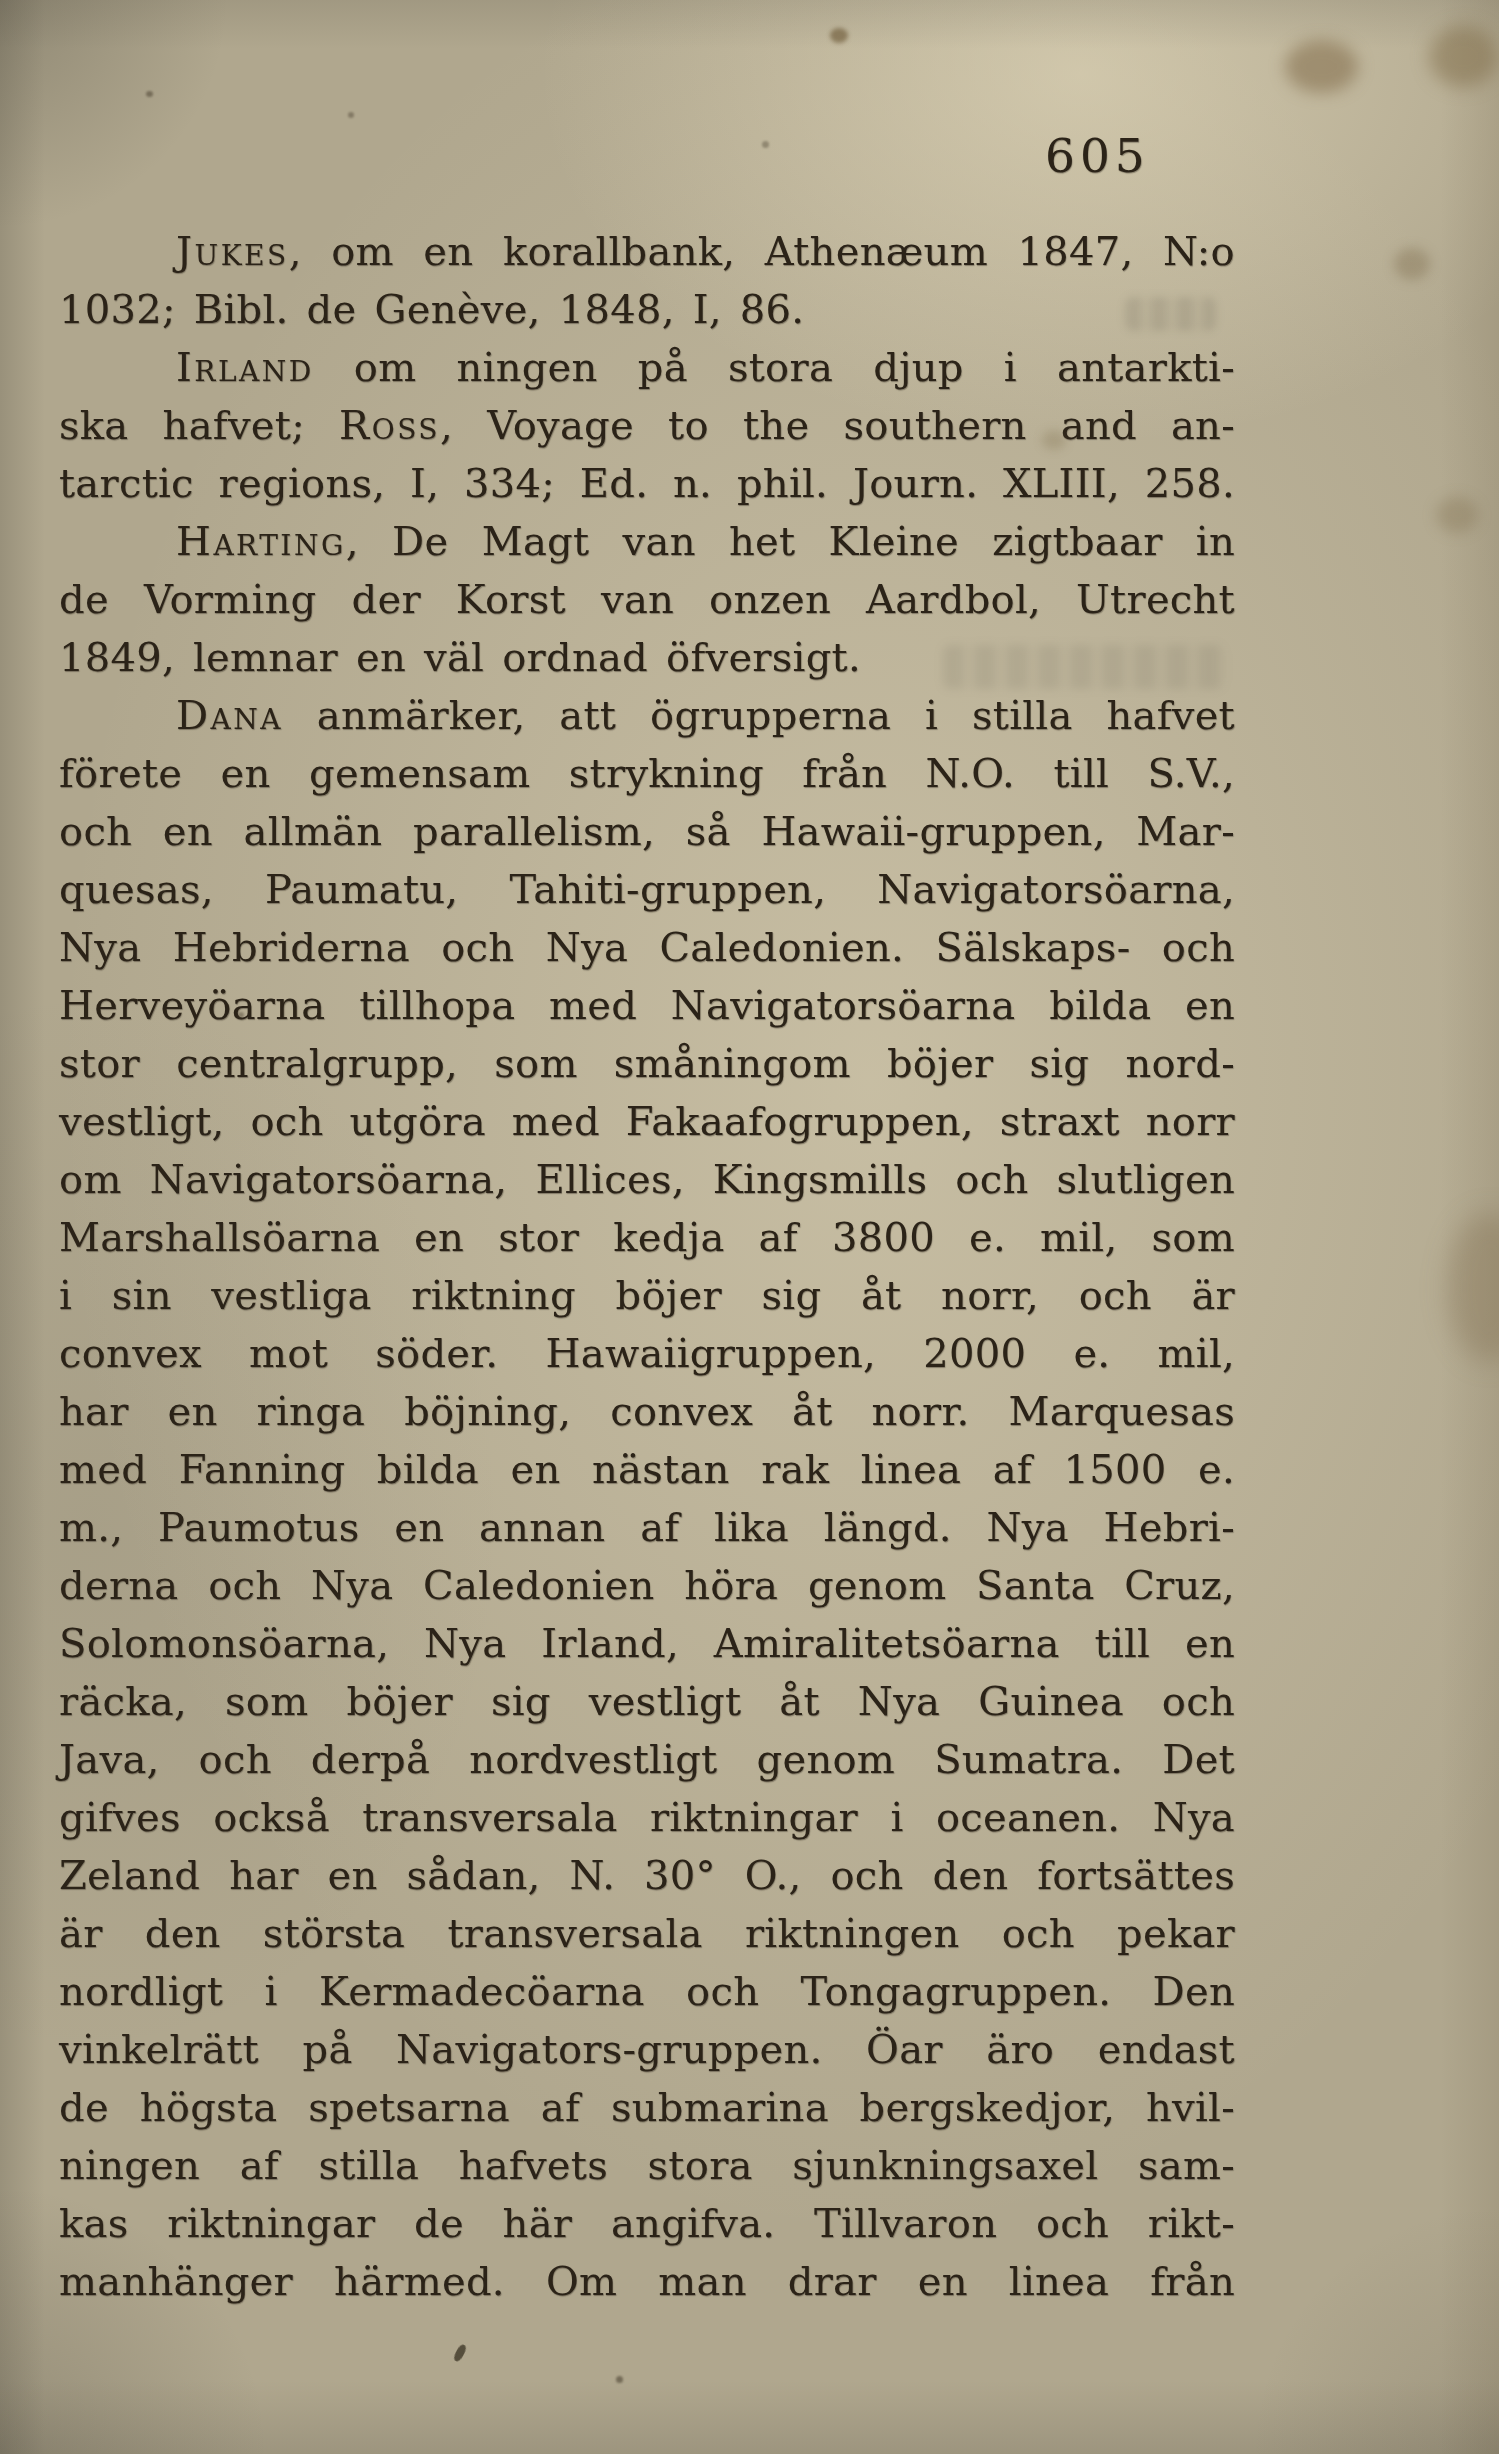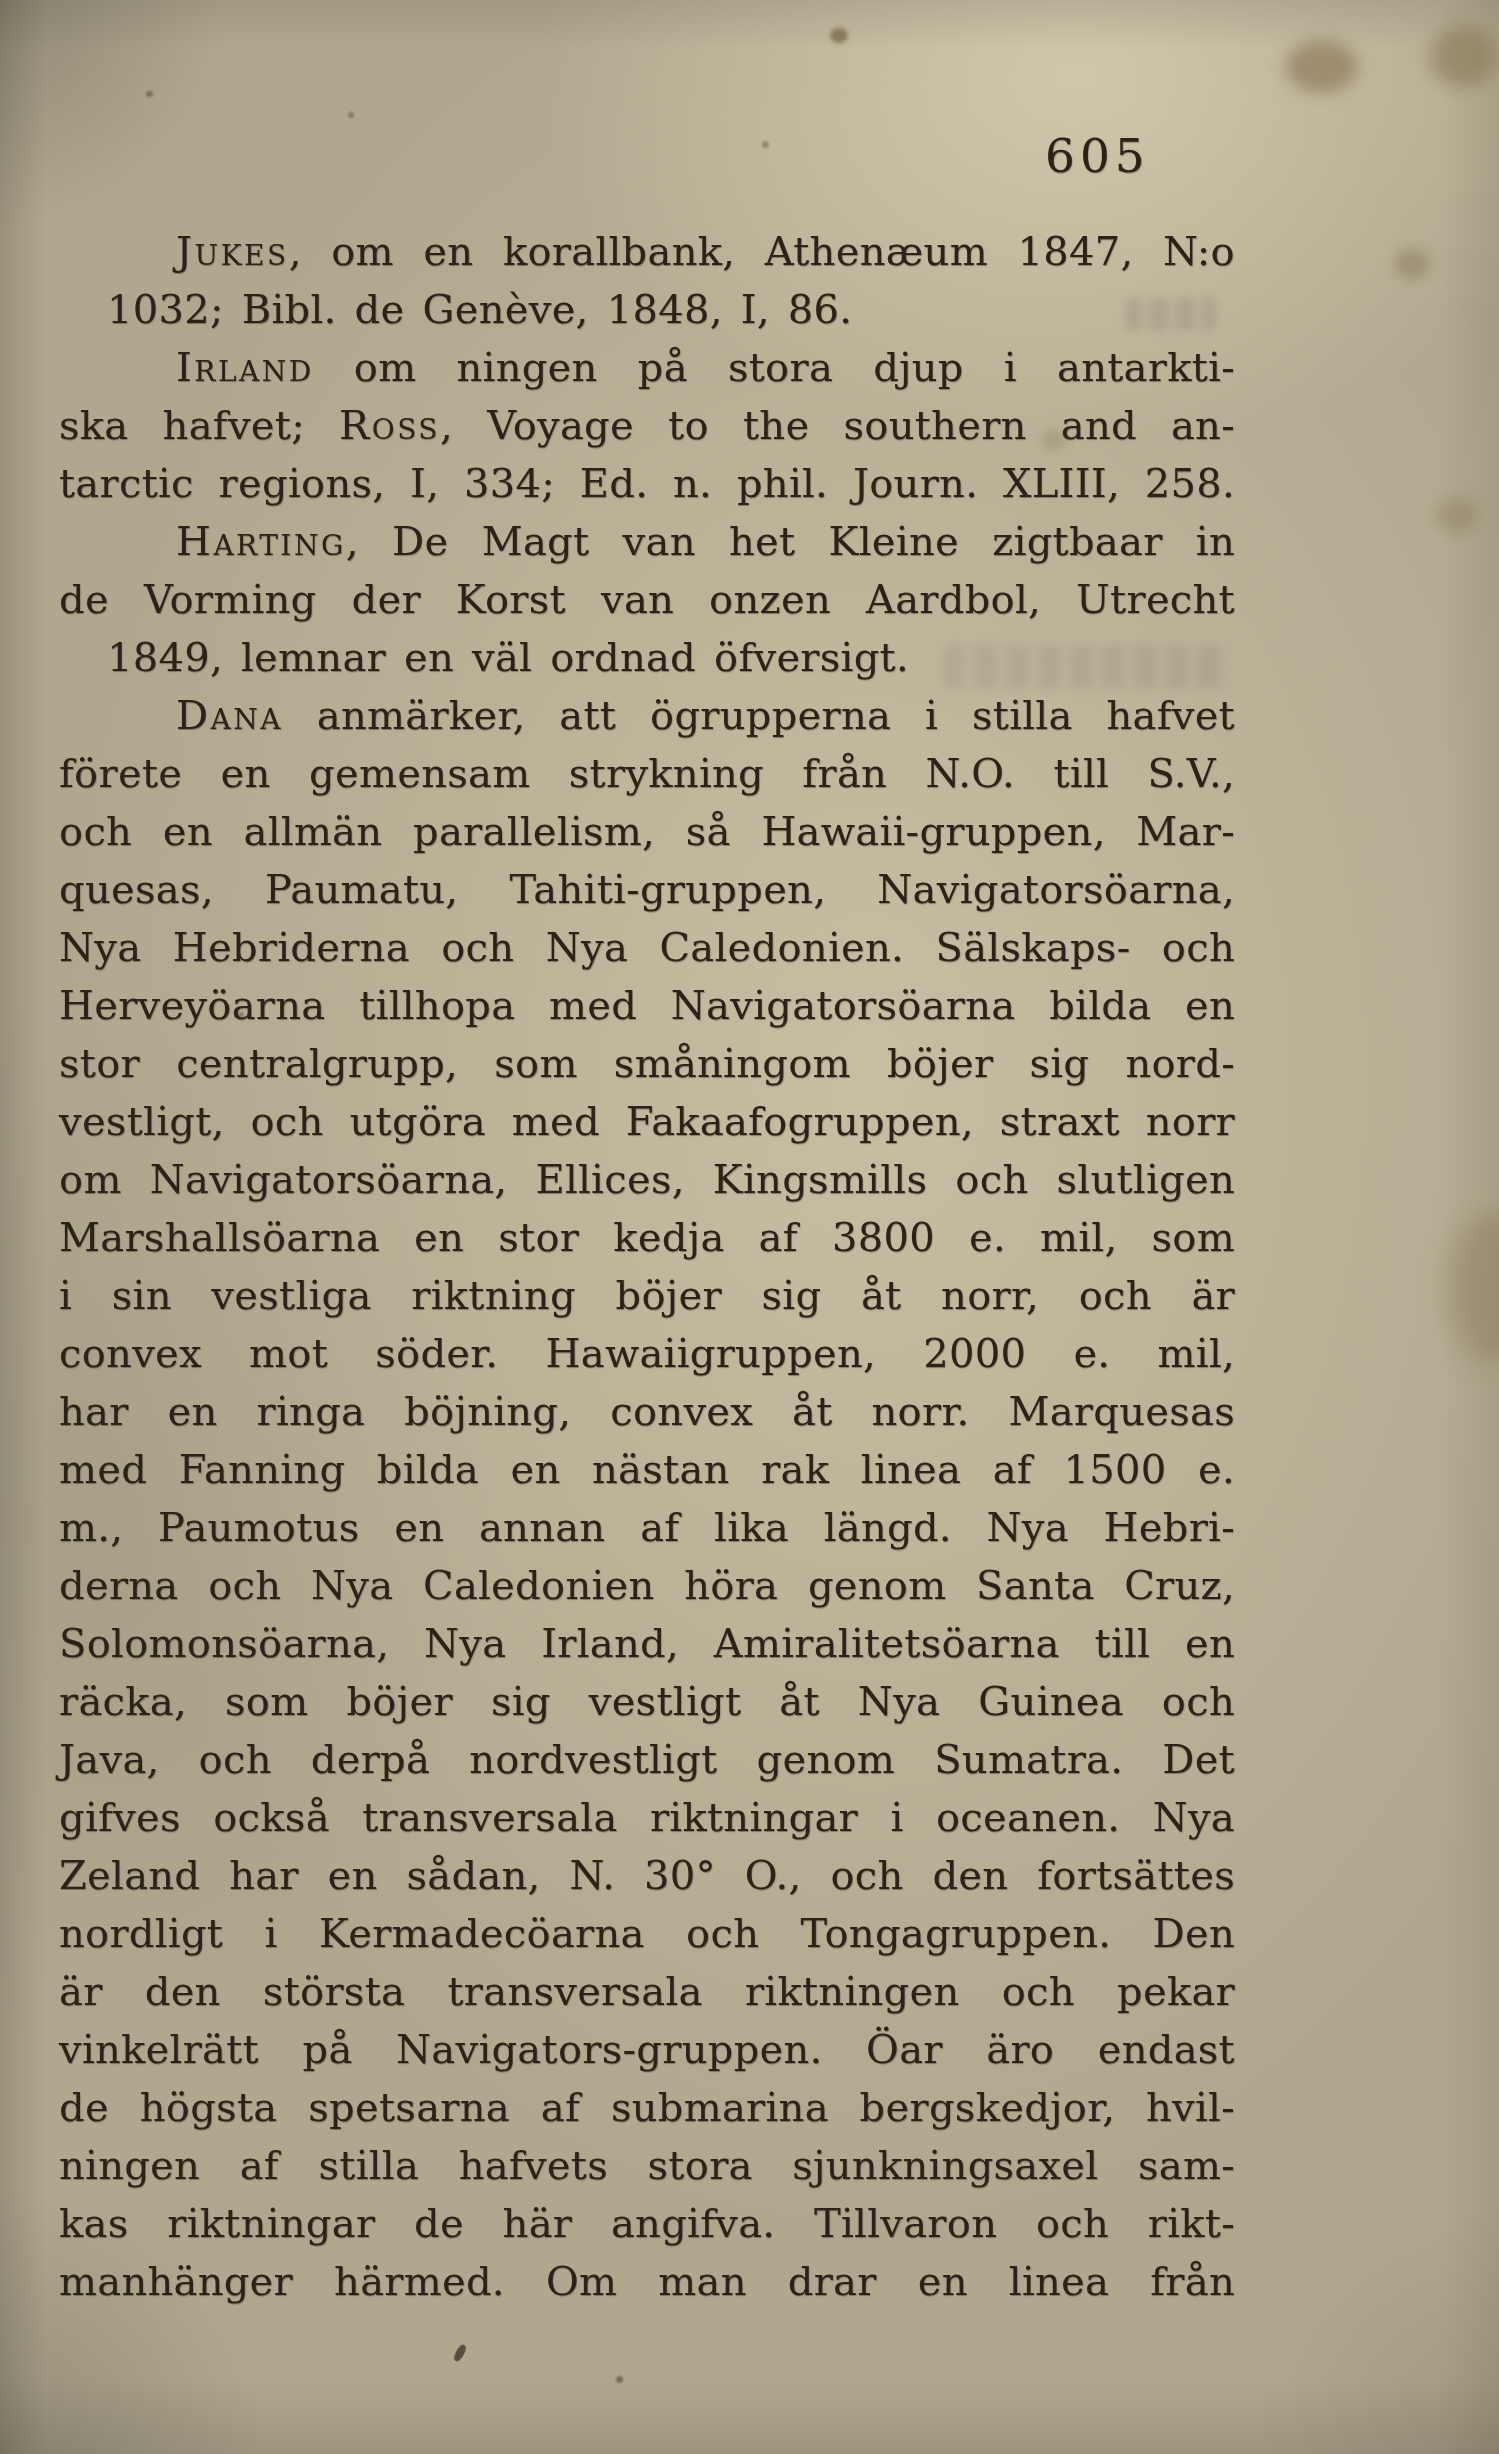--- a/index.html
+++ b/index.html
@@ -27,21 +27,21 @@
   .page-number{
     position:absolute;left:1045px;top:132px;
     font-size:47px;font-weight:normal;letter-spacing:5px;line-height:1;
   }
   .text-block{
     position:absolute;left:59px;top:222px;width:1176px;
     font-size:40px;line-height:58px;letter-spacing:0.3px;word-spacing:5px;
   }
   .line{ text-align:justify; text-align-last:justify; }
   .line.indent{ text-indent:117px; }
-  .line.no-justify{ text-align-last:left;margin-left:48px; }
+  .line.no-justify{ text-align-last:left; }
   .sc{ font-variant:small-caps; letter-spacing:2.5px; }
 
   .stain,.speck,.ghost{ position:absolute; pointer-events:none; }
   .stain{ border-radius:50%; }
   .speck{ border-radius:50%; background:#4d4433; }
   .ghost{ border-radius:8px; }
 </style>
 </head>
 <body>
 
@@ -72,22 +72,22 @@
       <div class="line"><span>convex mot söder. Hawaiigruppen, 2000 e. mil,</span></div>
       <div class="line"><span>har en ringa böjning, convex åt norr. Marquesas</span></div>
       <div class="line"><span>med Fanning bilda en nästan rak linea af 1500 e.</span></div>
       <div class="line"><span>m., Paumotus en annan af lika längd. Nya Hebri-</span></div>
       <div class="line"><span>derna och Nya Caledonien höra genom Santa Cruz,</span></div>
       <div class="line"><span>Solomonsöarna, Nya Irland, Amiralitetsöarna till en</span></div>
       <div class="line"><span>räcka, som böjer sig vestligt åt Nya Guinea och</span></div>
       <div class="line"><span>Java, och derpå nordvestligt genom Sumatra. Det</span></div>
       <div class="line"><span>gifves också transversala riktningar i oceanen. Nya</span></div>
       <div class="line"><span>Zeland har en sådan, N. 30° O., och den fortsättes</span></div>
+      <div class="line"><span>är den största transversala riktningen och pekar</span></div>
       <div class="line"><span>nordligt i Kermadecöarna och Tongagruppen. Den</span></div>
-      <div class="line"><span>är den största transversala riktningen och pekar</span></div>
       <div class="line"><span>vinkelrätt på Navigators-gruppen. Öar äro endast</span></div>
       <div class="line"><span>de högsta spetsarna af submarina bergskedjor, hvil-</span></div>
       <div class="line"><span>ningen af stilla hafvets stora sjunkningsaxel sam-</span></div>
       <div class="line"><span>kas riktningar de här angifva. Tillvaron och rikt-</span></div>
       <div class="line"><span>manhänger härmed. Om man drar en linea från</span></div>
     </div>
 
   <div class="stain" style="left:830px;top:28px;width:18px;height:15px;background:rgba(96,74,40,0.55);filter:blur(2px);"></div>
   <div class="stain" style="left:1285px;top:40px;width:73px;height:53px;background:rgba(115,92,55,0.45);filter:blur(8px);"></div>
   <div class="stain" style="left:1429px;top:26px;width:69px;height:61px;background:rgba(115,92,55,0.42);filter:blur(9px);"></div>

